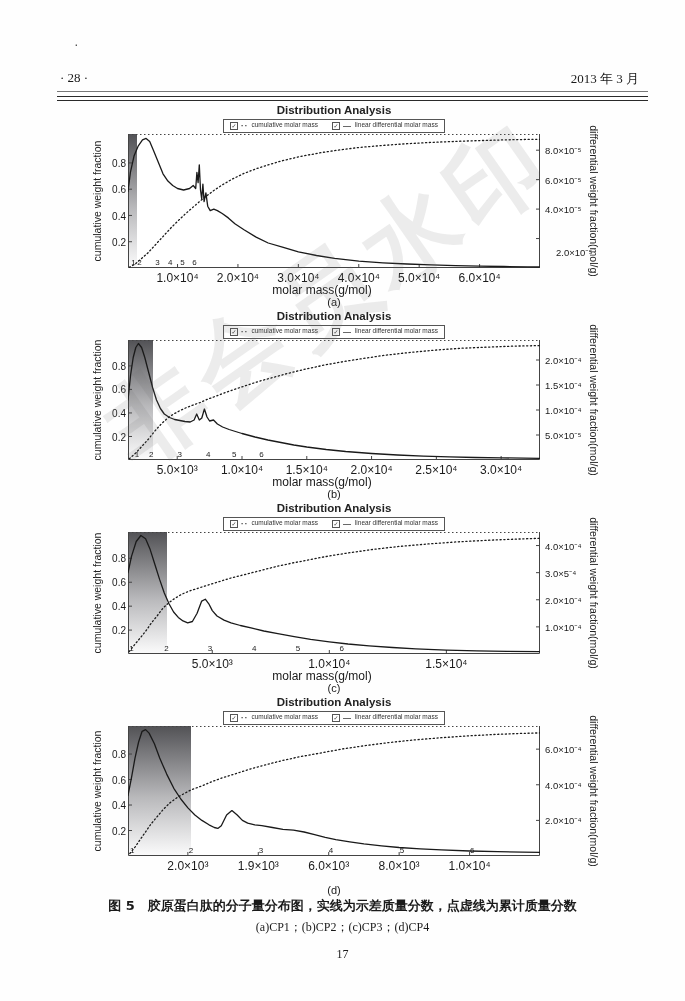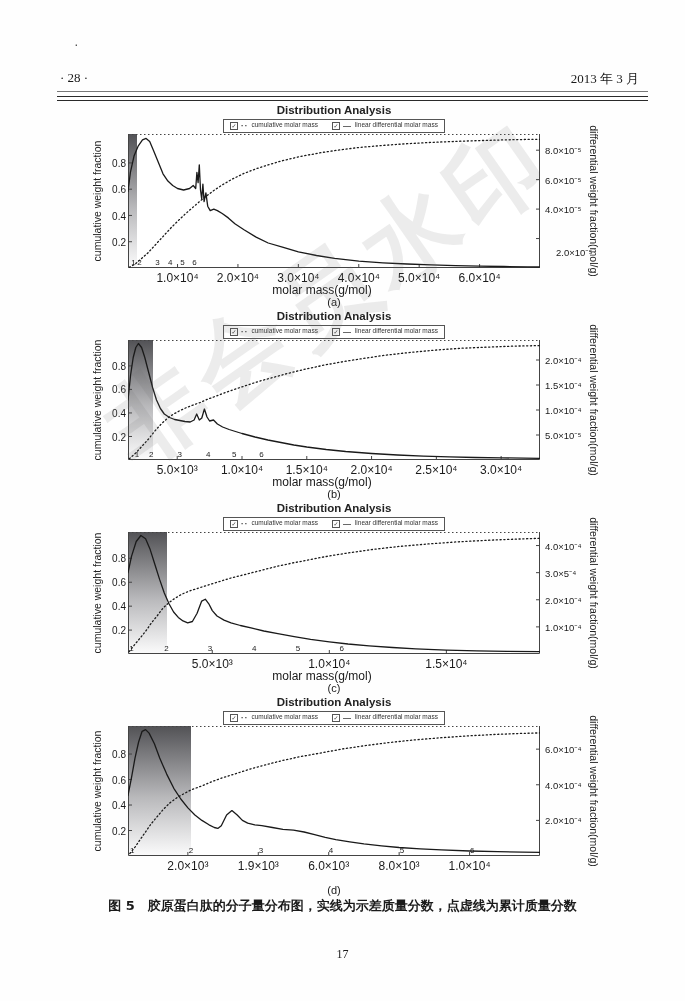--- a/index.html
+++ b/index.html
@@ -330,14 +330,15 @@
         <span style="left: 258.3px;">1.9×10³</span>
         <span style="left: 328.7px;">6.0×10³</span>
         <span style="left: 399.1px;">8.0×10³</span>
         <span style="left: 469.6px;">1.0×10⁴</span>
       </div>
     <div class="xlabel" style="top: 175px;"></div>
     <div class="panel-label" style="top: 188px;">(d)</div>
   </section>
 
   <div class="caption1">图 5　胶原蛋白肽的分子量分布图，实线为示差质量分数，点虚线为累计质量分数</div>
+  <div class="caption2">(a)CP1；(b)CP2；(c)CP3；(d)CP4</div>
   <div class="pagenum">17</div>
 </div>
 
 </body></html>

